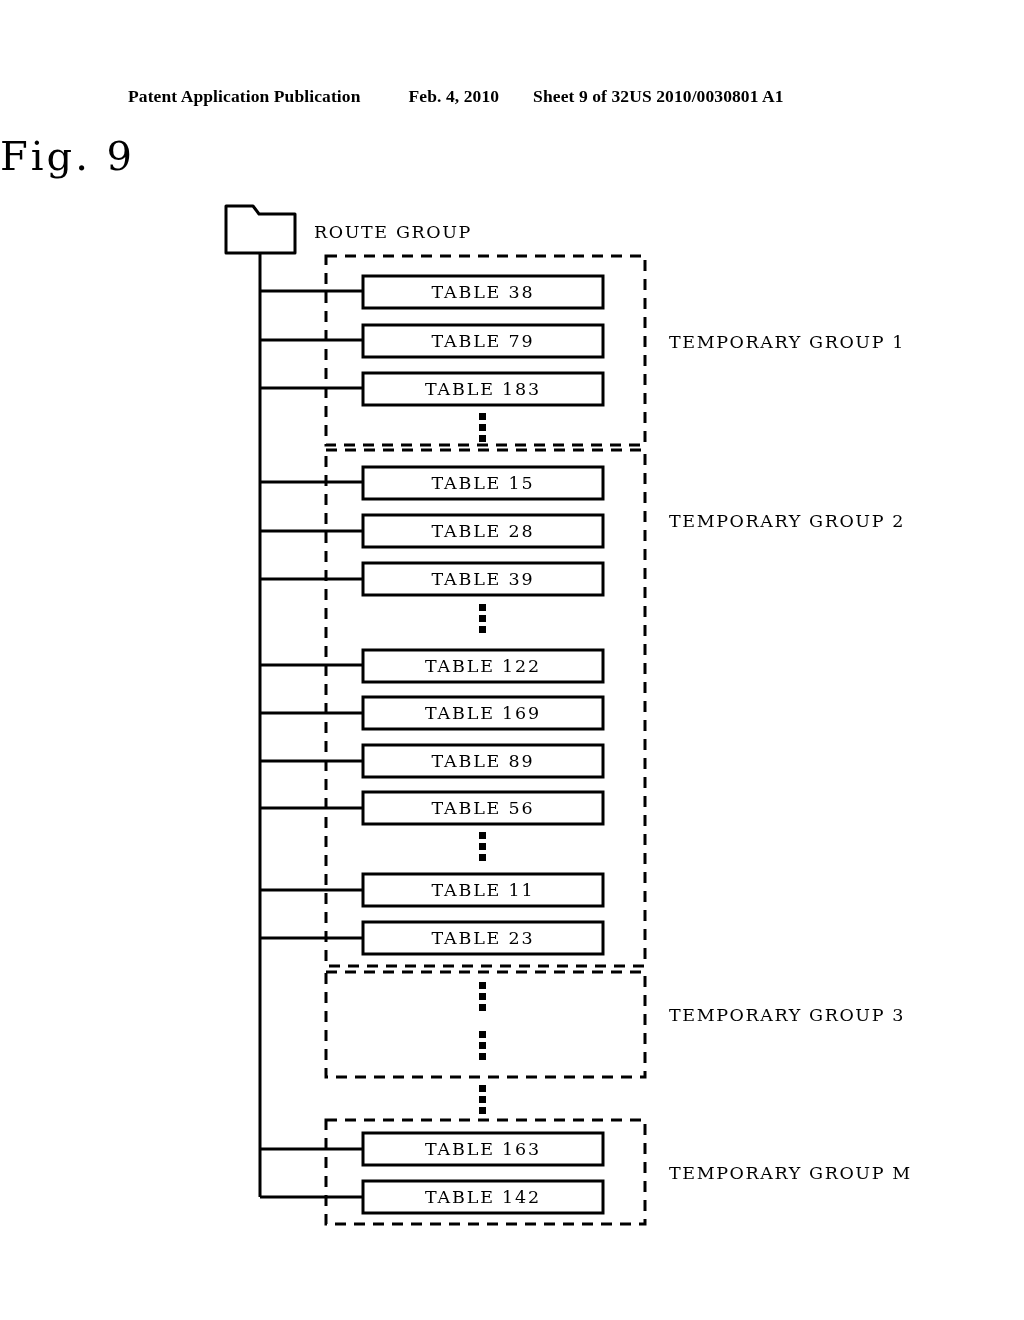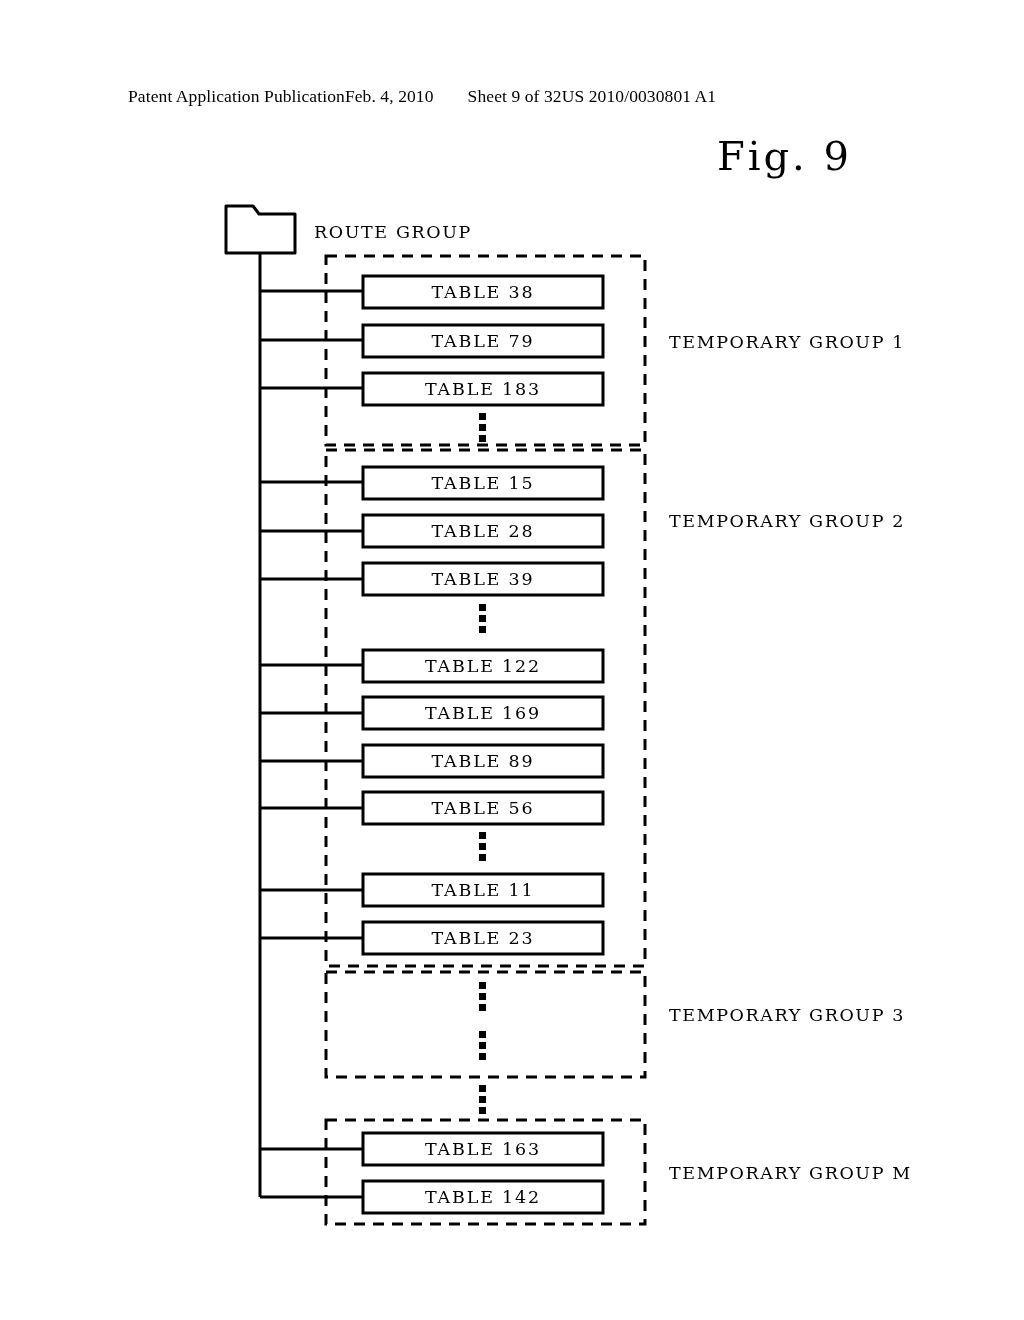--- a/index.html
+++ b/index.html
@@ -19,42 +19,41 @@
   
   #patent-header {
     position: absolute;
     left: 128px;
     top: 86px;
     width: 768px;
     height: 26px;
     display: flex;
     align-items: baseline;
     font-family: "Liberation Serif", serif;
-    font-weight: normal;
+    font-weight: bold;
     font-size: 17.5px;
     letter-spacing: 0.1px;
     white-space: nowrap;
   }
   #patent-header .hdr-pub   { }
-  #patent-header .hdr-date  { }
+  #patent-header .hdr-date  { margin-left: 48px; }
   #patent-header .hdr-sheet { margin-left: 34px; }
   #patent-header .hdr-num   { }
 
   
   #figure-title {
     position: absolute;
     left: 0;
     top: 133px;
     width: 808px;
-    text-align: right;
+    text-align: left;
     font-family: "DejaVu Serif", serif;
     font-size: 40px;
     letter-spacing: 3px;
     font-weight: 400;
-    padding-left: 44px;
   }
 
   
   #figure-canvas {
     position: absolute;
     left: 18px;
     top: 0;
     width: 1024px;
     height: 1060px;
   }

